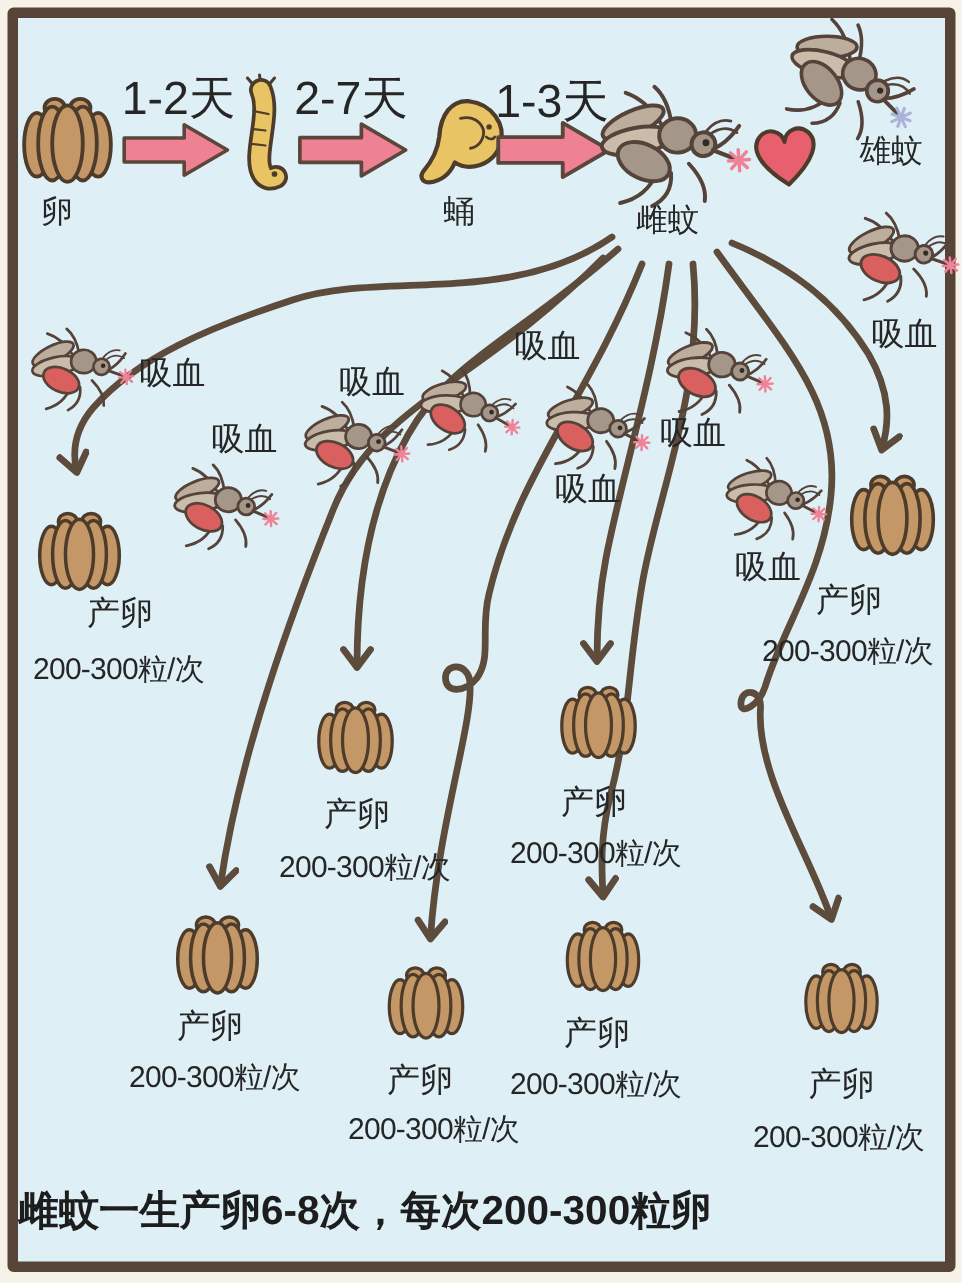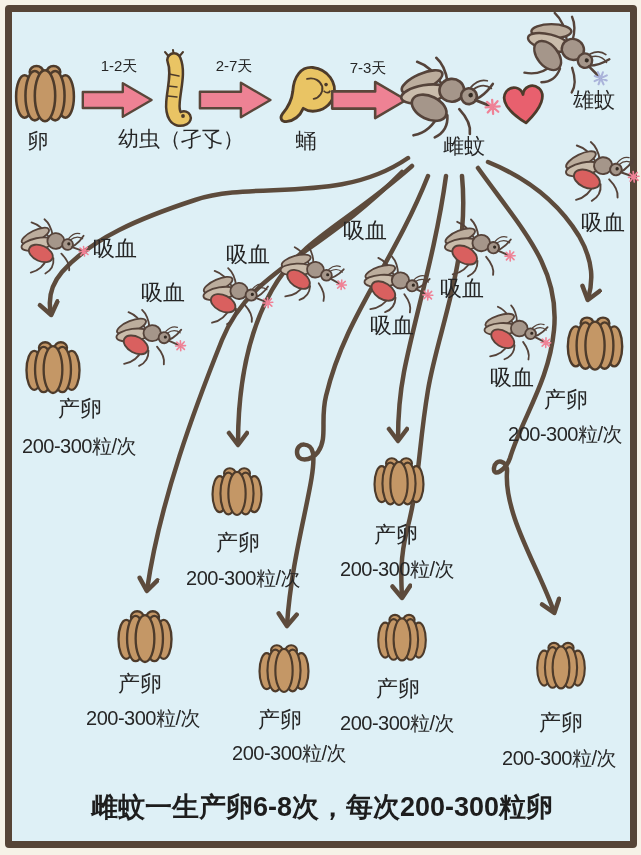--- a/index.html
+++ b/index.html
@@ -8,25 +8,25 @@
     --blood-fill:#d9605f; --body-fill:#a5968a; --text:#262626;
   }
   html,body{margin:0;padding:0}
   .stage{position:relative;width:641px;height:855px;background:var(--background);
     font-family:"Liberation Sans","DejaVu Sans",sans-serif;color:var(--text);overflow:hidden}
   .panel{position:absolute;left:5px;top:5px;width:632px;height:843px;box-sizing:border-box;
     background:var(--panel);border:7px solid var(--frame);border-radius:4px}
   svg.art{position:absolute;left:0;top:0;width:641px;height:855px}
   .lbl{position:absolute;transform:translate(-50%,-50%);white-space:nowrap;
     font-size:22px;font-weight:500;color:var(--text);z-index:5}
-  .day{font-size:15px}
+  .day{font-size:31px}
   .stageLbl{font-size:21px}
   .amount{font-size:20px;letter-spacing:-0.5px}
   .banner{position:absolute;left:12px;width:620px;top:807px;transform:translateY(-50%);
-    text-align:center;font-size:27px;font-weight:700;color:#1d1d1d;z-index:5}
+    font-size:27px;font-weight:700;color:#1d1d1d;z-index:5}
   .flow{stroke:var(--line);stroke-width:4.5;fill:none;stroke-linecap:round}
   .fed{--belly:var(--blood-fill)}
   .male{--spark:#aab3da}
 </style>
 </head>
 <body>
 
 <div class="stage">
   <div class="panel"></div>
 
@@ -182,25 +182,24 @@
     <g transform="translate(595 344) scale(0.80)">
         <use href="#sym-egg" x="-40" y="-39" width="80" height="78"></use>
       </g>
     <g transform="translate(561 666) scale(0.70)">
         <use href="#sym-egg" x="-40" y="-39" width="80" height="78"></use>
       </g>
   </svg>
 
   <div class="lbl stageLbl" style="left:38px;top:141px">卵</div>
   <div class="lbl day" style="left:119px;top:66px">1-2天</div>
-  <div class="lbl stageLbl" style="left:181px;top:139px">幼虫（孑孓）</div>
   <div class="lbl day" style="left:234px;top:66px">2-7天</div>
   <div class="lbl stageLbl" style="left:306px;top:141px">蛹</div>
-  <div class="lbl day" style="left:368px;top:68px">7-3天</div>
-  <div class="lbl stageLbl" style="left:464px;top:146px">雌蚊</div>
+  <div class="lbl day" style="left:368px;top:68px">1-3天</div>
+  <div class="lbl stageLbl" style="left:445px;top:146px">雌蚊</div>
   <div class="lbl stageLbl" style="left:594px;top:100px">雄蚊</div>
 
   <div class="lbl" style="left:115px;top:249px">吸血</div>
   <div class="lbl" style="left:163px;top:293px">吸血</div>
   <div class="lbl" style="left:248px;top:255px">吸血</div>
   <div class="lbl" style="left:365px;top:231px">吸血</div>
   <div class="lbl" style="left:462px;top:289px">吸血</div>
   <div class="lbl" style="left:512px;top:378px">吸血</div>
   <div class="lbl" style="left:603px;top:223px">吸血</div>
   <div class="lbl" style="left:392px;top:326px">吸血</div>

